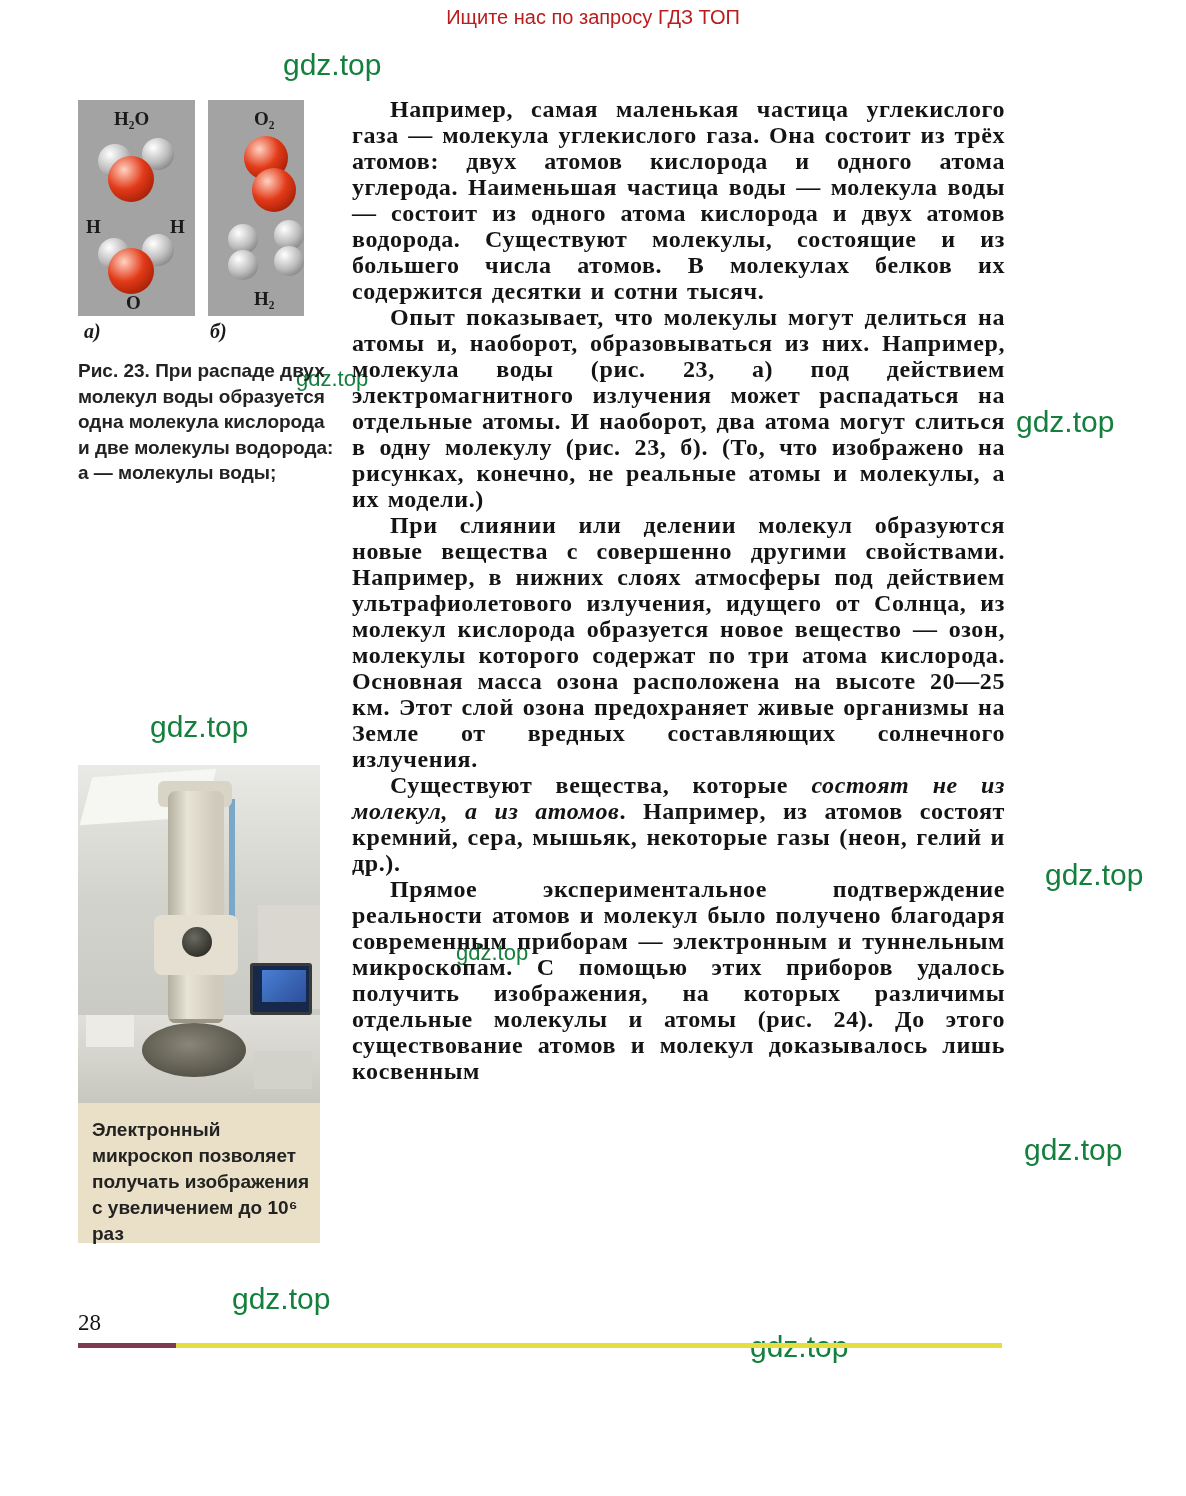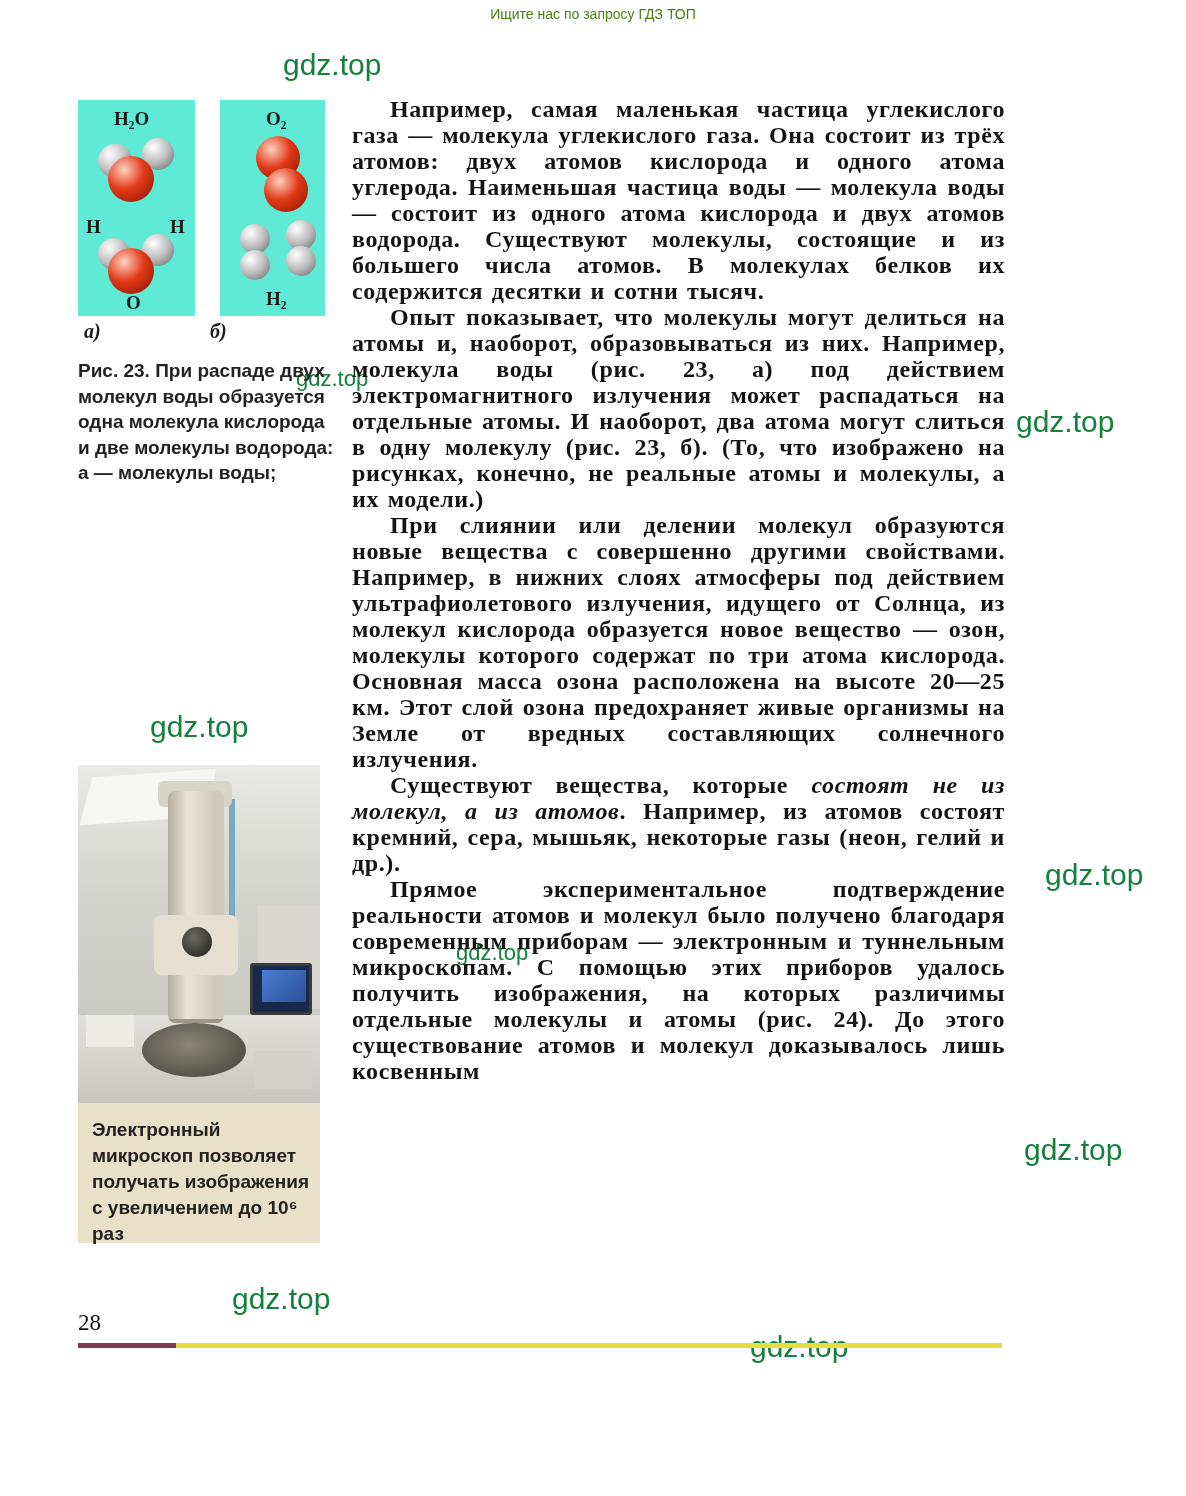--- a/index.html
+++ b/index.html
@@ -4,33 +4,33 @@
 <style>
   html,body { margin:0; padding:0; background:#ffffff; }
   .page {
     position:relative; width:1186px; height:1496px; background:#ffffff;
     font-family:"Liberation Serif", serif; overflow:hidden;
   }
 
   
   .top-banner {
     position:absolute; top:6px; left:0; width:100%; text-align:center;
-    font-family:"Liberation Sans", sans-serif; font-size:14px; color:#4d7c0f;
+    font-family:"Liberation Sans", sans-serif; font-size:20px; color:#b91c1c;
   }
 
   
   .wm {
     position:absolute; color:#15803d; font-family:"Liberation Sans", sans-serif;
     font-weight:400; white-space:nowrap;
   }
 
   
-  .panel { position:absolute; top:100px; height:216px; background:#5eead4; }
+  .panel { position:absolute; top:100px; height:216px; background:#a3a3a3; }
   #panel-a { left:78px;  width:117px; }
-  #panel-b { left:220px; width:105px; }
+  #panel-b { left:208px; width:96px; }
   .mol-label {
     position:absolute; font-family:"Liberation Serif", serif; font-weight:700;
     font-size:19px; color:#1a1a1a;
   }
   .sph { position:absolute; border-radius:50%; }
   .sph.red  { background:radial-gradient(circle at 35% 30%, #ffd2c2, #e23a18 45%, #8c1500 95%); }
   .sph.gray { background:radial-gradient(circle at 35% 30%, #ffffff, #bcbcbc 50%, #6b6b6b 95%); }
   .panel-letter {
     position:absolute; top:320px; font-size:20px; font-weight:700; font-style:italic;
     font-family:"Liberation Serif", serif; color:#1a1a1a;

